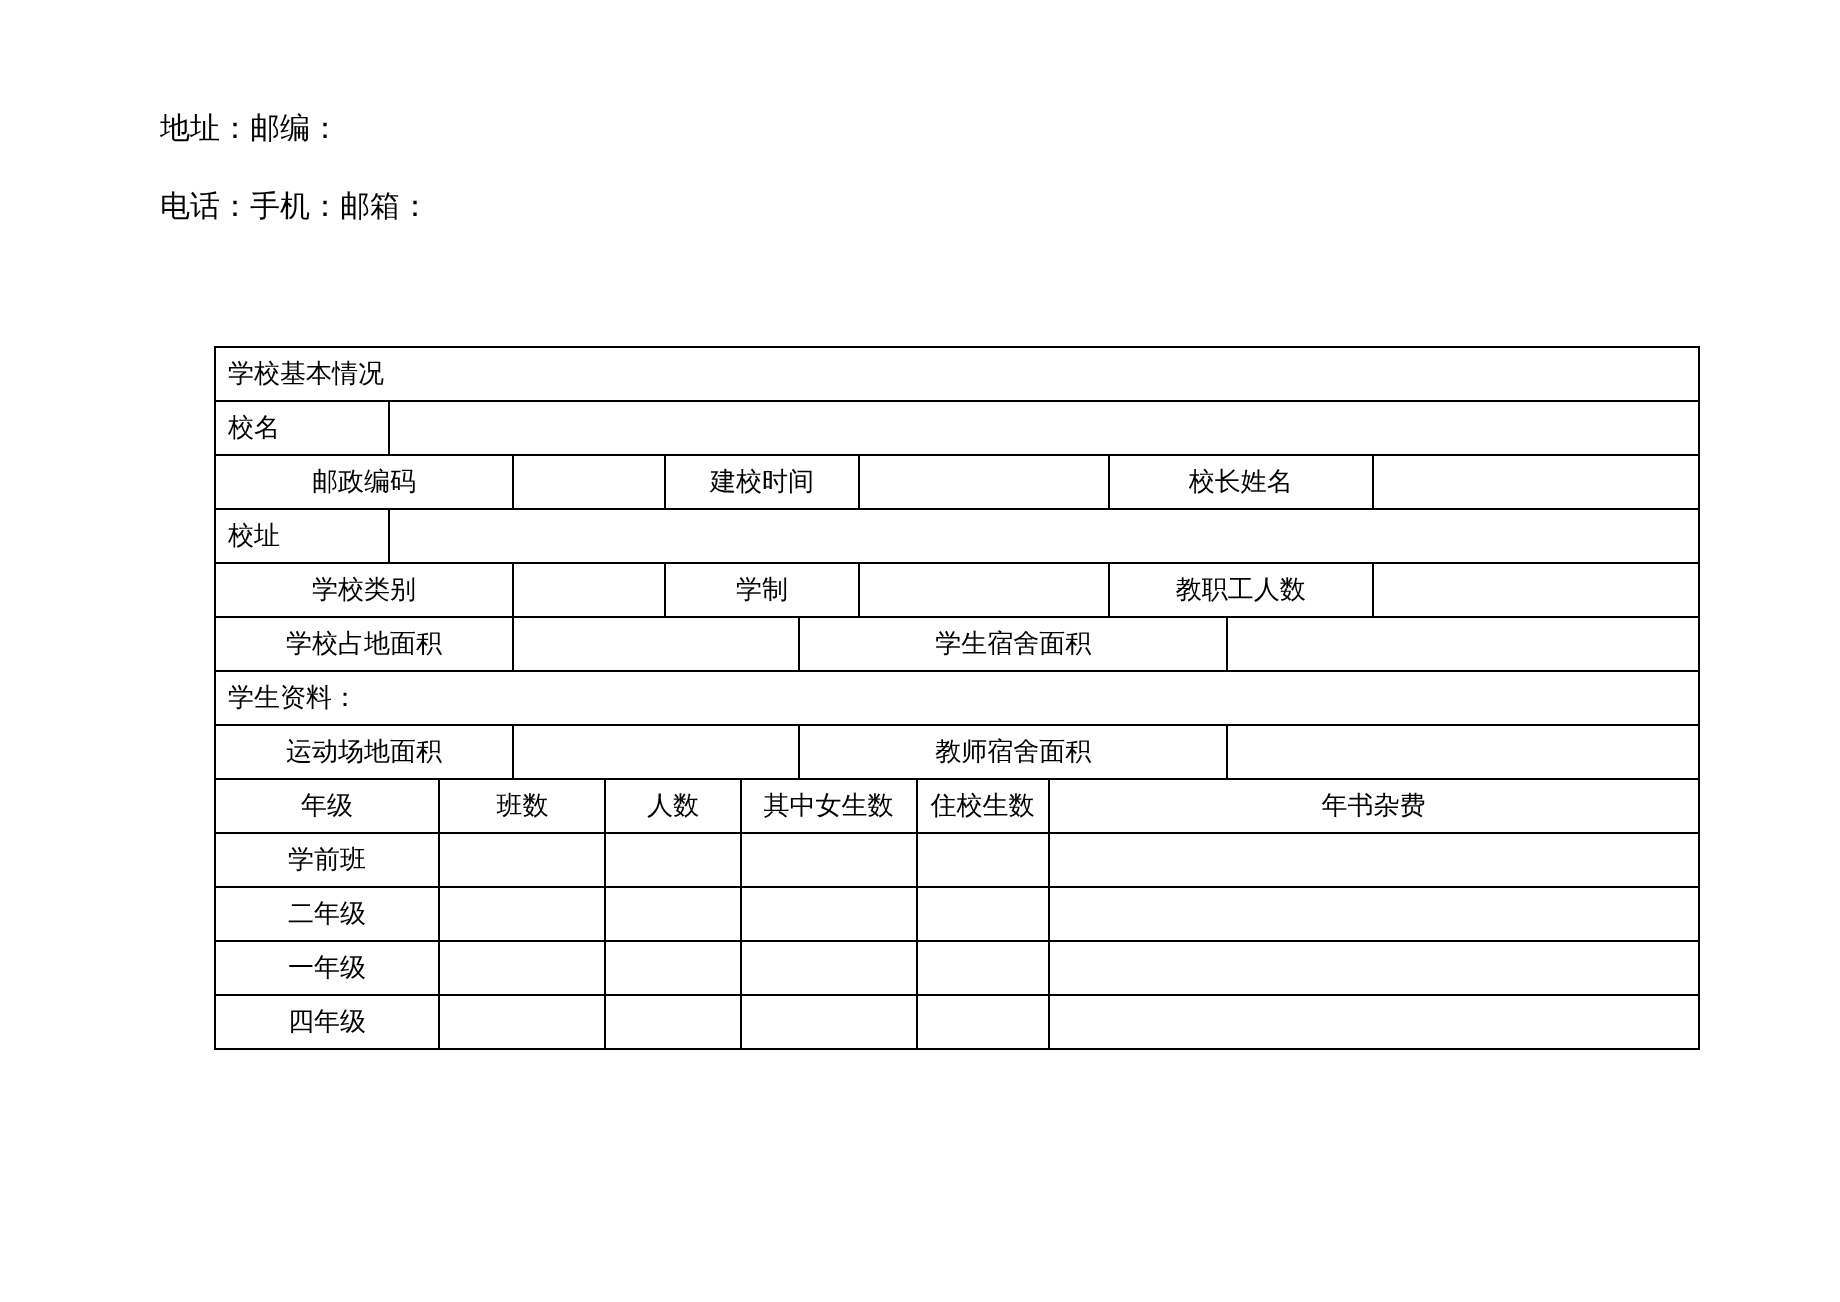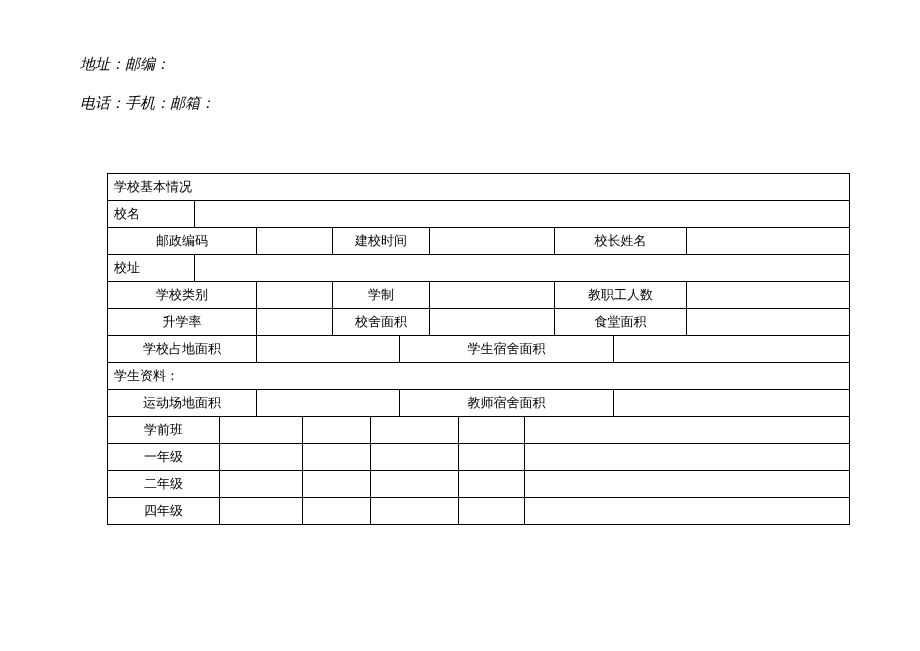--- a/index.html
+++ b/index.html
@@ -9,21 +9,20 @@
       background: #fff;
       font-family: "SimSun", "宋体", serif;
       font-size: 14px;
       color: #000;
       width: 920px;
       height: 651px;
     }
     .header {
       padding: 55px 15px 0 80px;
       font-size: 15px;
-      font-style: italic;
     }
     .header-line { margin-bottom: 20px; }
     .table-wrap {
       padding: 40px 70px 0 107px;
     }
     table {
       border-collapse: collapse;
       width: 100%;
       table-layout: fixed;
     }
@@ -89,60 +88,60 @@
   </tr>
   <tr>
     <td colspan="4">学校类别</td>
     <td colspan="2"></td>
     <td colspan="3">学制</td>
     <td colspan="3"></td>
     <td colspan="3">教职工人数</td>
     <td colspan="2"></td>
   </tr>
   <tr>
-    <td colspan="4">升学率</td>
-    <td colspan="2"></td>
-    <td colspan="3">校舍面积</td>
-    <td colspan="3"></td>
-    <td colspan="3">食堂面积</td>
-    <td colspan="2"></td>
-  </tr>
-  <tr>
     <td colspan="4">学校占地面积</td>
     <td colspan="4"></td>
     <td colspan="5">学生宿舍面积</td>
     <td colspan="4"></td>
   </tr>
   <tr>
     <td colspan="17" class="left">学生资料：</td>
   </tr>
   <tr>
     <td colspan="4">运动场地面积</td>
     <td colspan="4"></td>
     <td colspan="5">教师宿舍面积</td>
     <td colspan="4"></td>
   </tr>
   <tr>
+    <td colspan="3">年级</td>
+    <td colspan="2">班数</td>
+    <td colspan="2">人数</td>
+    <td colspan="3">其中女生数</td>
+    <td>住校生数</td>
+    <td colspan="6">年书杂费</td>
+  </tr>
+  <tr>
     <td colspan="3">学前班</td>
     <td colspan="2"></td>
           <td colspan="2"></td>
           <td colspan="3"></td>
           <td></td>
           <td colspan="6"></td>
   </tr>
   <tr>
-    <td colspan="3">一年级</td>
+    <td colspan="3">二年级</td>
     <td colspan="2"></td>
           <td colspan="2"></td>
           <td colspan="3"></td>
           <td></td>
           <td colspan="6"></td>
   </tr>
   <tr>
-    <td colspan="3">二年级</td>
+    <td colspan="3">一年级</td>
     <td colspan="2"></td>
           <td colspan="2"></td>
           <td colspan="3"></td>
           <td></td>
           <td colspan="6"></td>
   </tr>
   <tr>
     <td colspan="3">四年级</td>
     <td colspan="2"></td>
           <td colspan="2"></td>

